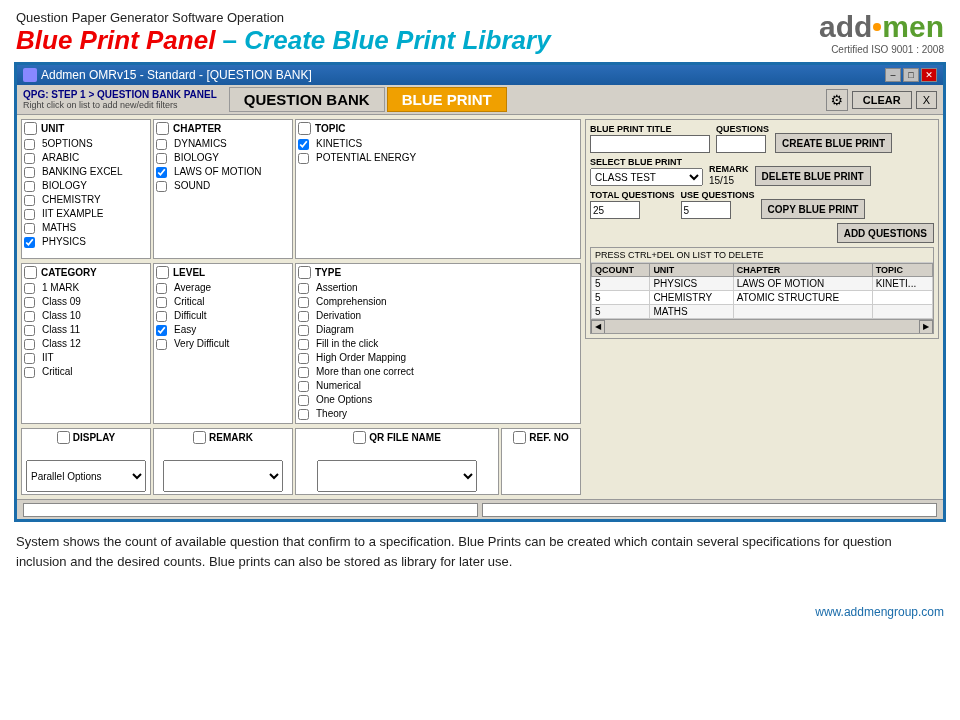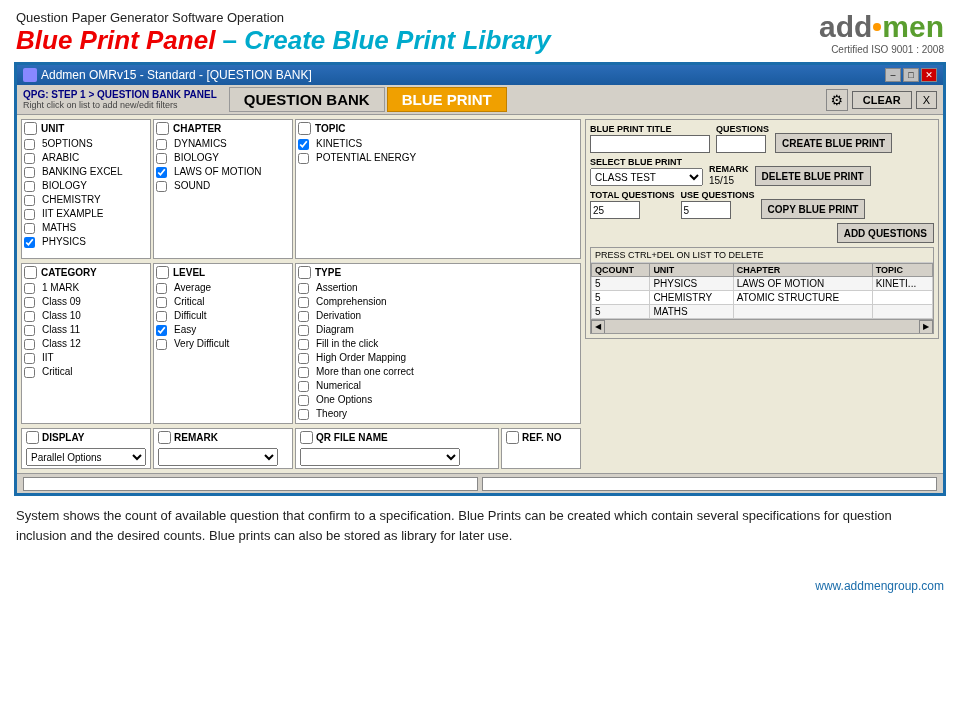--- a/index.html
+++ b/index.html
@@ -192,34 +192,35 @@
     .bottom-filter-row {
       display: flex;
       gap: 2px;
     }
     .bottom-filter-col {
       border: 1px solid #999;
       background: #fff;
       padding: 2px 4px;
       display: flex;
       flex-direction: column;
-      gap: 4px;
+      gap: 16px;
+      align-items: center;
     }
     .bottom-col-header {
       font-size: 10px;
       font-weight: bold;
       display: flex;
       align-items: center;
       gap: 3px;
     }
     .bottom-col-header input[type=checkbox] { margin: 0; }
     select.filter-select {
       font-size: 10px;
       width: 120px;
-      height: 18px;
+      height: 32px;
     }
 
     
     .right-panel {
       flex: 1;
       display: flex;
       flex-direction: column;
       gap: 4px;
     }
 

